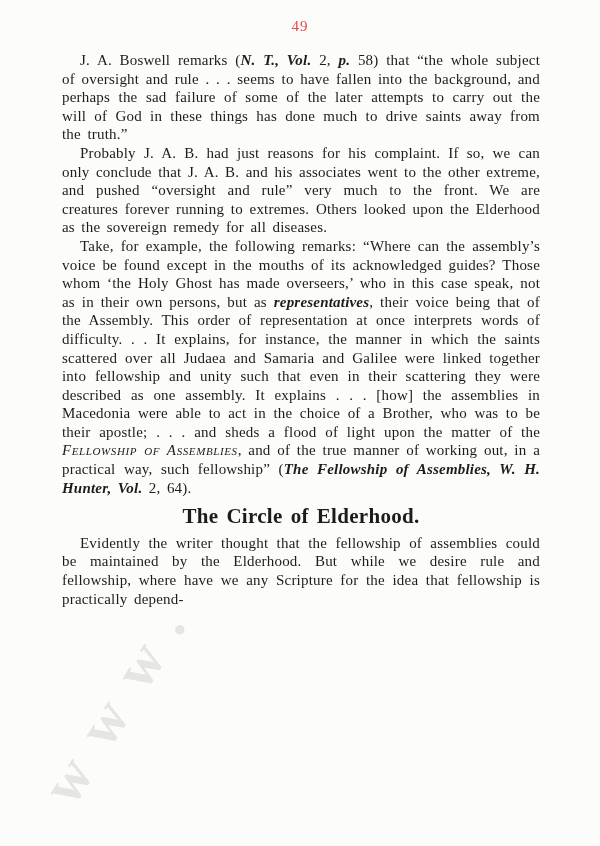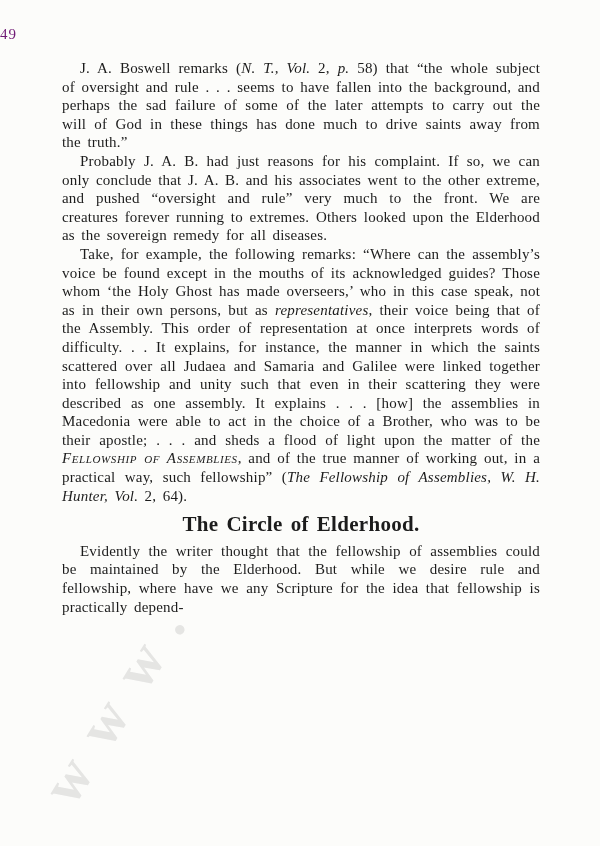--- a/index.html
+++ b/index.html
@@ -11,43 +11,44 @@
     position: relative;
     width: 600px;
     height: 846px;
     margin: 0 auto;
     background: #fcfcfa;
     overflow: hidden;
     font-family: "Liberation Serif", "DejaVu Serif", serif;
     color: #1c1c1c;
   }
   .page-number {
-    text-align: left;
+    text-align: center;
     font-size: 15px;
     letter-spacing: 1px;
-    padding-top: 26px;
-    color: #701a75;
+    padding-top: 18px;
+    color: #ef4444;
   }
   .body-text {
     margin: 16px 60px 0 62px;
     text-align: justify;
     font-size: 15px;
     line-height: 18.6px;
     word-spacing: 2.5px;
     letter-spacing: 0.2px;
   }
   .para {
     margin: 0;
     text-indent: 0;
   }
   .para.indent {
     text-indent: 18px;
   }
   .italic {
     font-style: italic;
+    font-weight: bold;
   }
   .smallcaps {
     font-variant: small-caps;
     letter-spacing: 0.6px;
     font-style: italic;
   }
   .section-heading {
     font-size: 21px;
     font-weight: bold;
     text-align: center;

